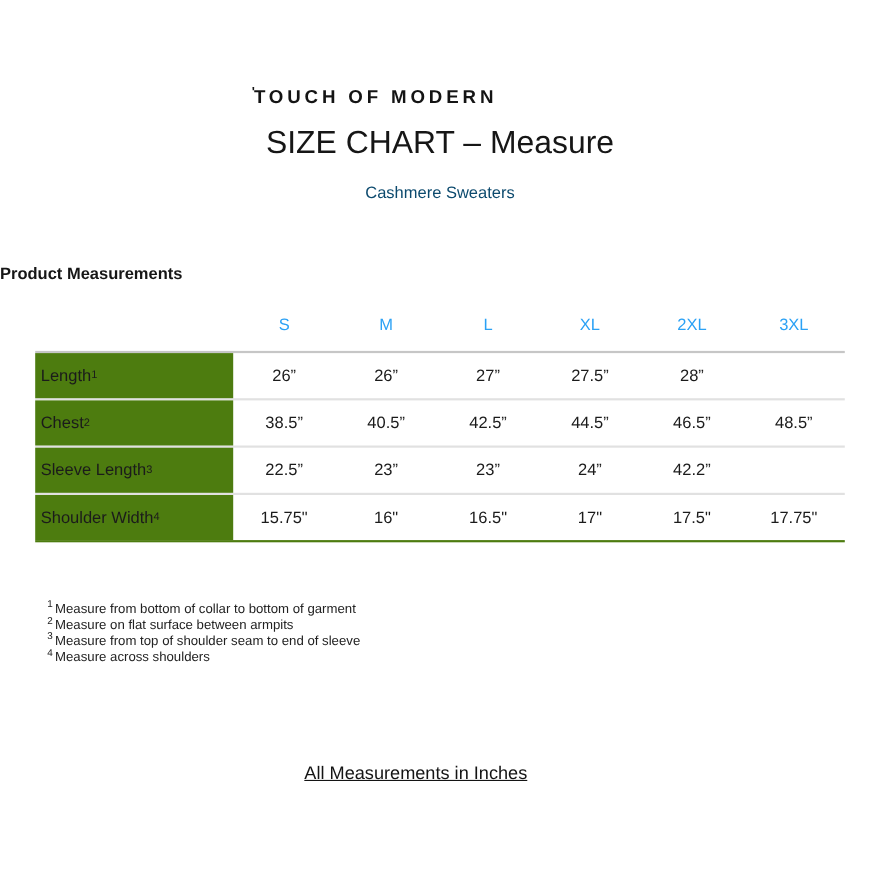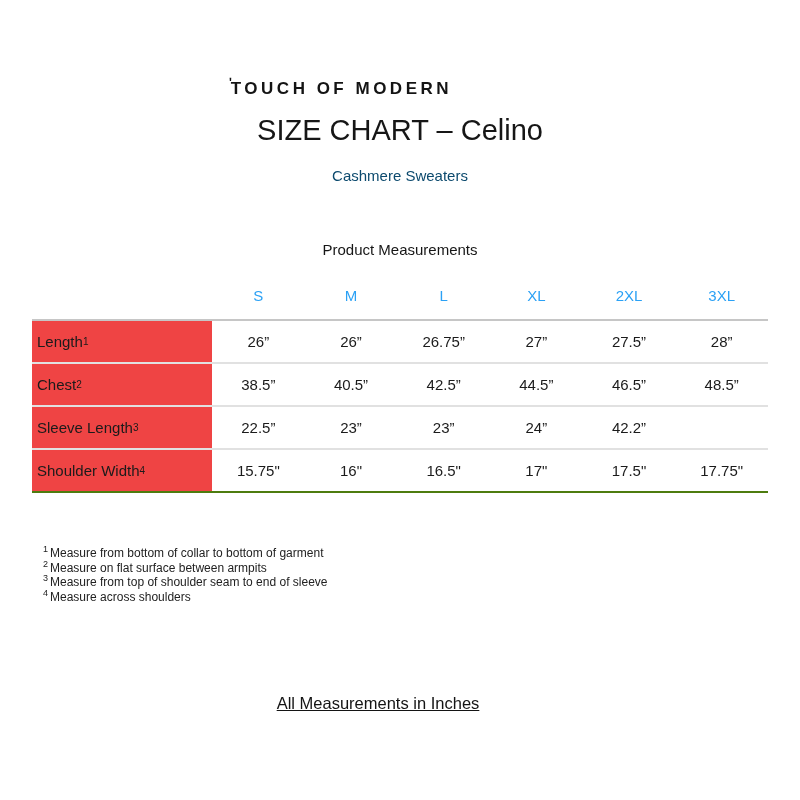--- a/index.html
+++ b/index.html
@@ -25,22 +25,22 @@
     text-align:center;
     font-size:29px; font-weight:400; color:#161616;
   }
   .subtitle {
     position:absolute; top:167px; left:0; width:800px;
     text-align:center;
     font-size:15px; font-weight:400; color:#0c4a6e;
   }
   .table-caption {
     position:absolute; top:241px; left:0; width:800px;
-    text-align:center;
-    font-size:15px; color:#161616;
+    text-align:left;
+    font-size:15px; color:#161616;font-weight:bold;
   }
 
   
   .size-table {
     position:absolute; left:32px; top:271px; width:736px;
   }
   .thead {
     display:grid;
     grid-template-columns:180px repeat(6, 1fr);
     height:48px; align-items:center;
@@ -54,21 +54,21 @@
     border-top:2px solid #c6c6c6;
   }
   .trow {
     display:grid;
     grid-template-columns:180px repeat(6, 1fr);
     height:43px;
     border-bottom:2px solid #e1e1e1;
   }
   .trow:last-child { border-bottom:2px solid #4d7c0f; }
   .tlabel {
-    background:#ef4444;
+    background:#4d7c0f;
     display:flex; align-items:center;
     padding-left:5px;
     font-size:15px; color:#1b1b1b;
     height:100%;
   }
   .tcell {
     display:flex; align-items:center; justify-content:center;
     font-size:15px; color:#1b1b1b;
     height:100%;
   }
@@ -88,21 +88,21 @@
     position:absolute; top:694px; left:0; width:756px;
     text-align:center;
     font-size:16.5px; color:#141414;text-decoration:underline;
   }
 </style>
 </head>
 <body>
 
 <div class="logo"><span class="logo-mark">ʹ</span><span>TOUCH OF MODERN</span></div>
 
-<div class="page-title">SIZE CHART – Celino</div>
+<div class="page-title">SIZE CHART – Measure</div>
 
 <div class="subtitle">Cashmere Sweaters</div>
 
 <div class="table-caption">Product Measurements</div>
 
 <div class="size-table">
   <div class="thead">
     <div class="size-h"></div>
     <div class="size-h">S</div>
     <div class="size-h">M</div>
@@ -114,21 +114,20 @@
 
   <div class="tbody">
 
     <div class="trow">
       <div class="tlabel">
           <span>Length</span>
           <sup class="lbl-sup">1</sup>
         </div>
       <div class="tcell">26”</div>
       <div class="tcell">26”</div>
-      <div class="tcell">26.75”</div>
       <div class="tcell">27”</div>
       <div class="tcell">27.5”</div>
       <div class="tcell">28”</div>
     </div>
 
     <div class="trow">
       <div class="tlabel">
           <span>Chest</span>
           <sup class="lbl-sup">2</sup>
         </div>

